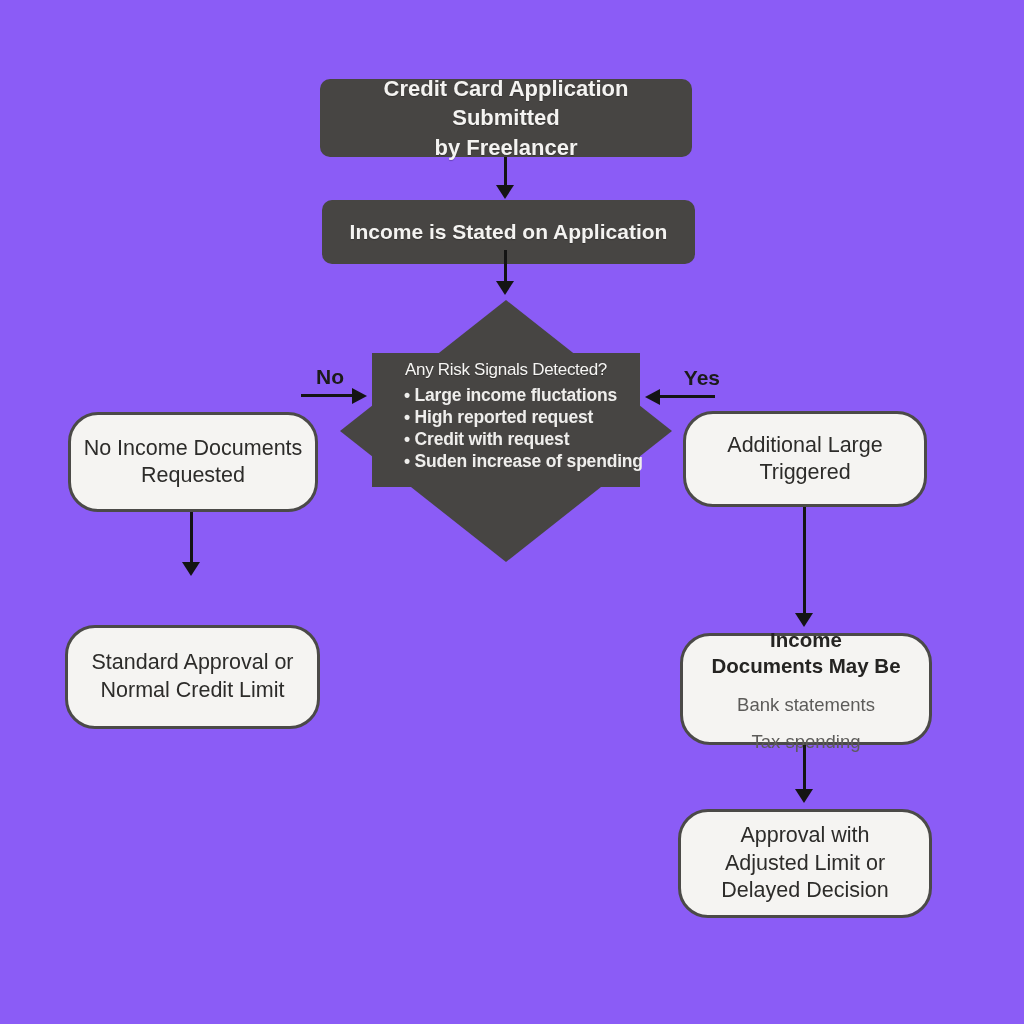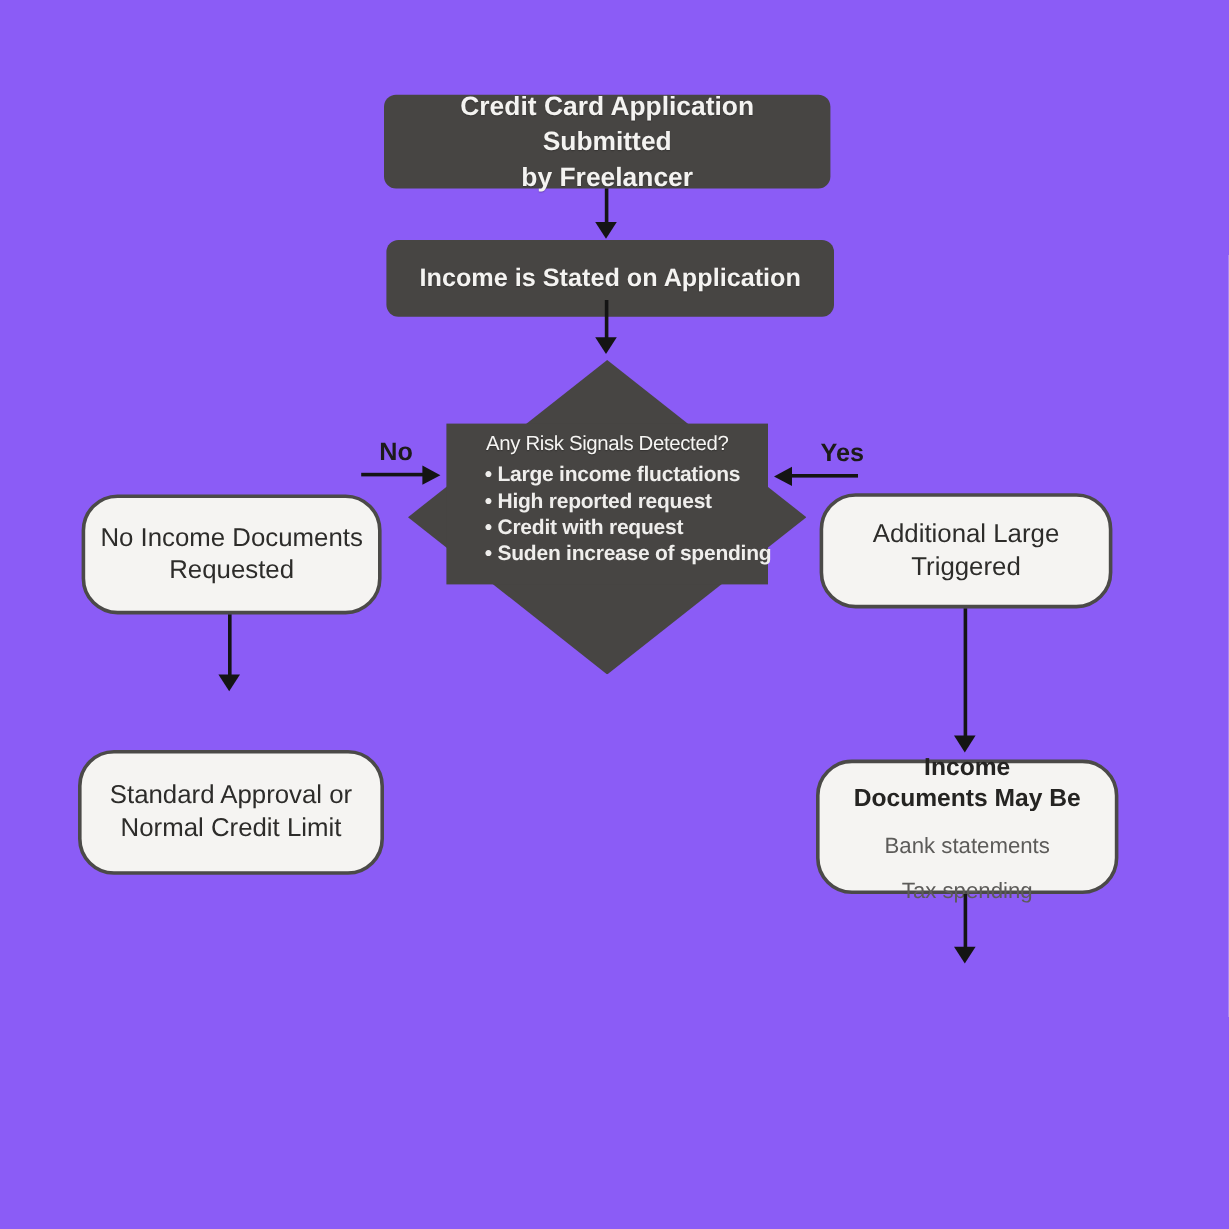--- a/index.html
+++ b/index.html
@@ -166,14 +166,17 @@
   <div class="node-light box-docs">
     <div class="docs-title">Income
 Documents May Be</div>
     <div class="docs-item">Bank statements</div>
     <div class="docs-item">Tax spending</div>
   </div>
 
   <div class="vline" style="left:803px; top:745px; height:46px;"></div>
   <div class="head-down" style="left:795px; top:789px;"></div>
 
+  <div class="node-light box-approval">Approval with
+Adjusted Limit or
+Delayed Decision</div>
 
 </div>
 
 </body></html>

